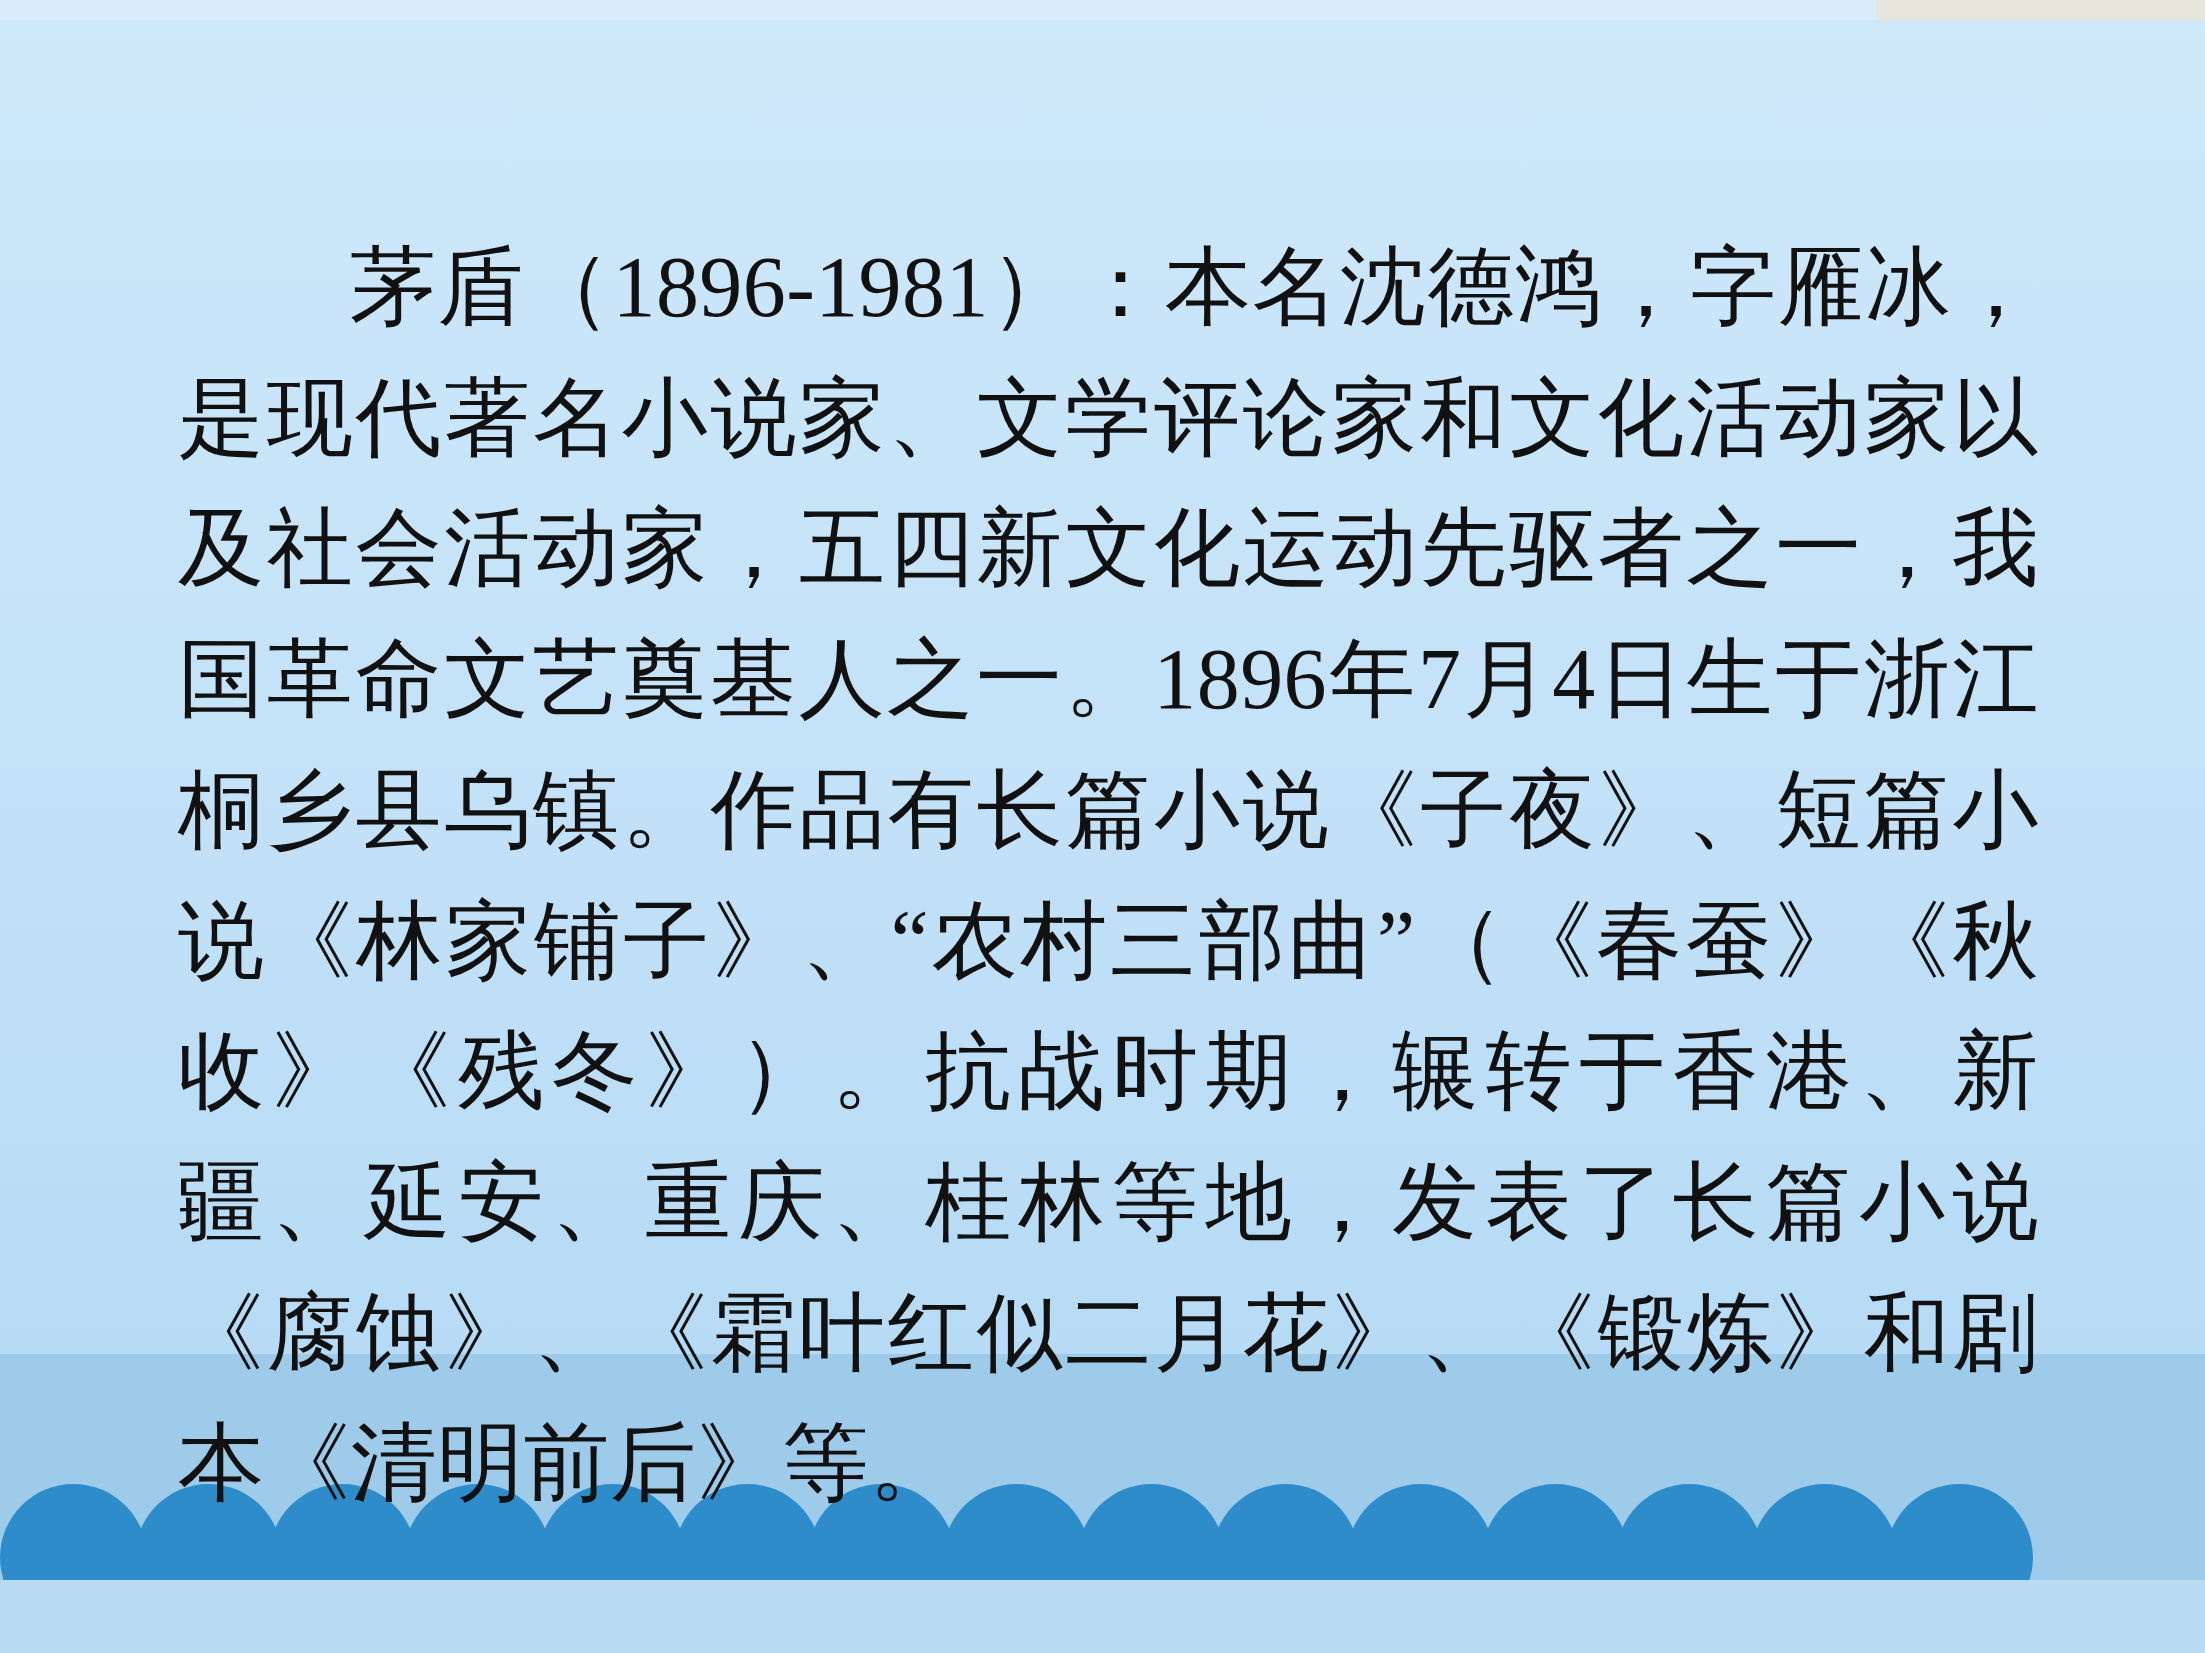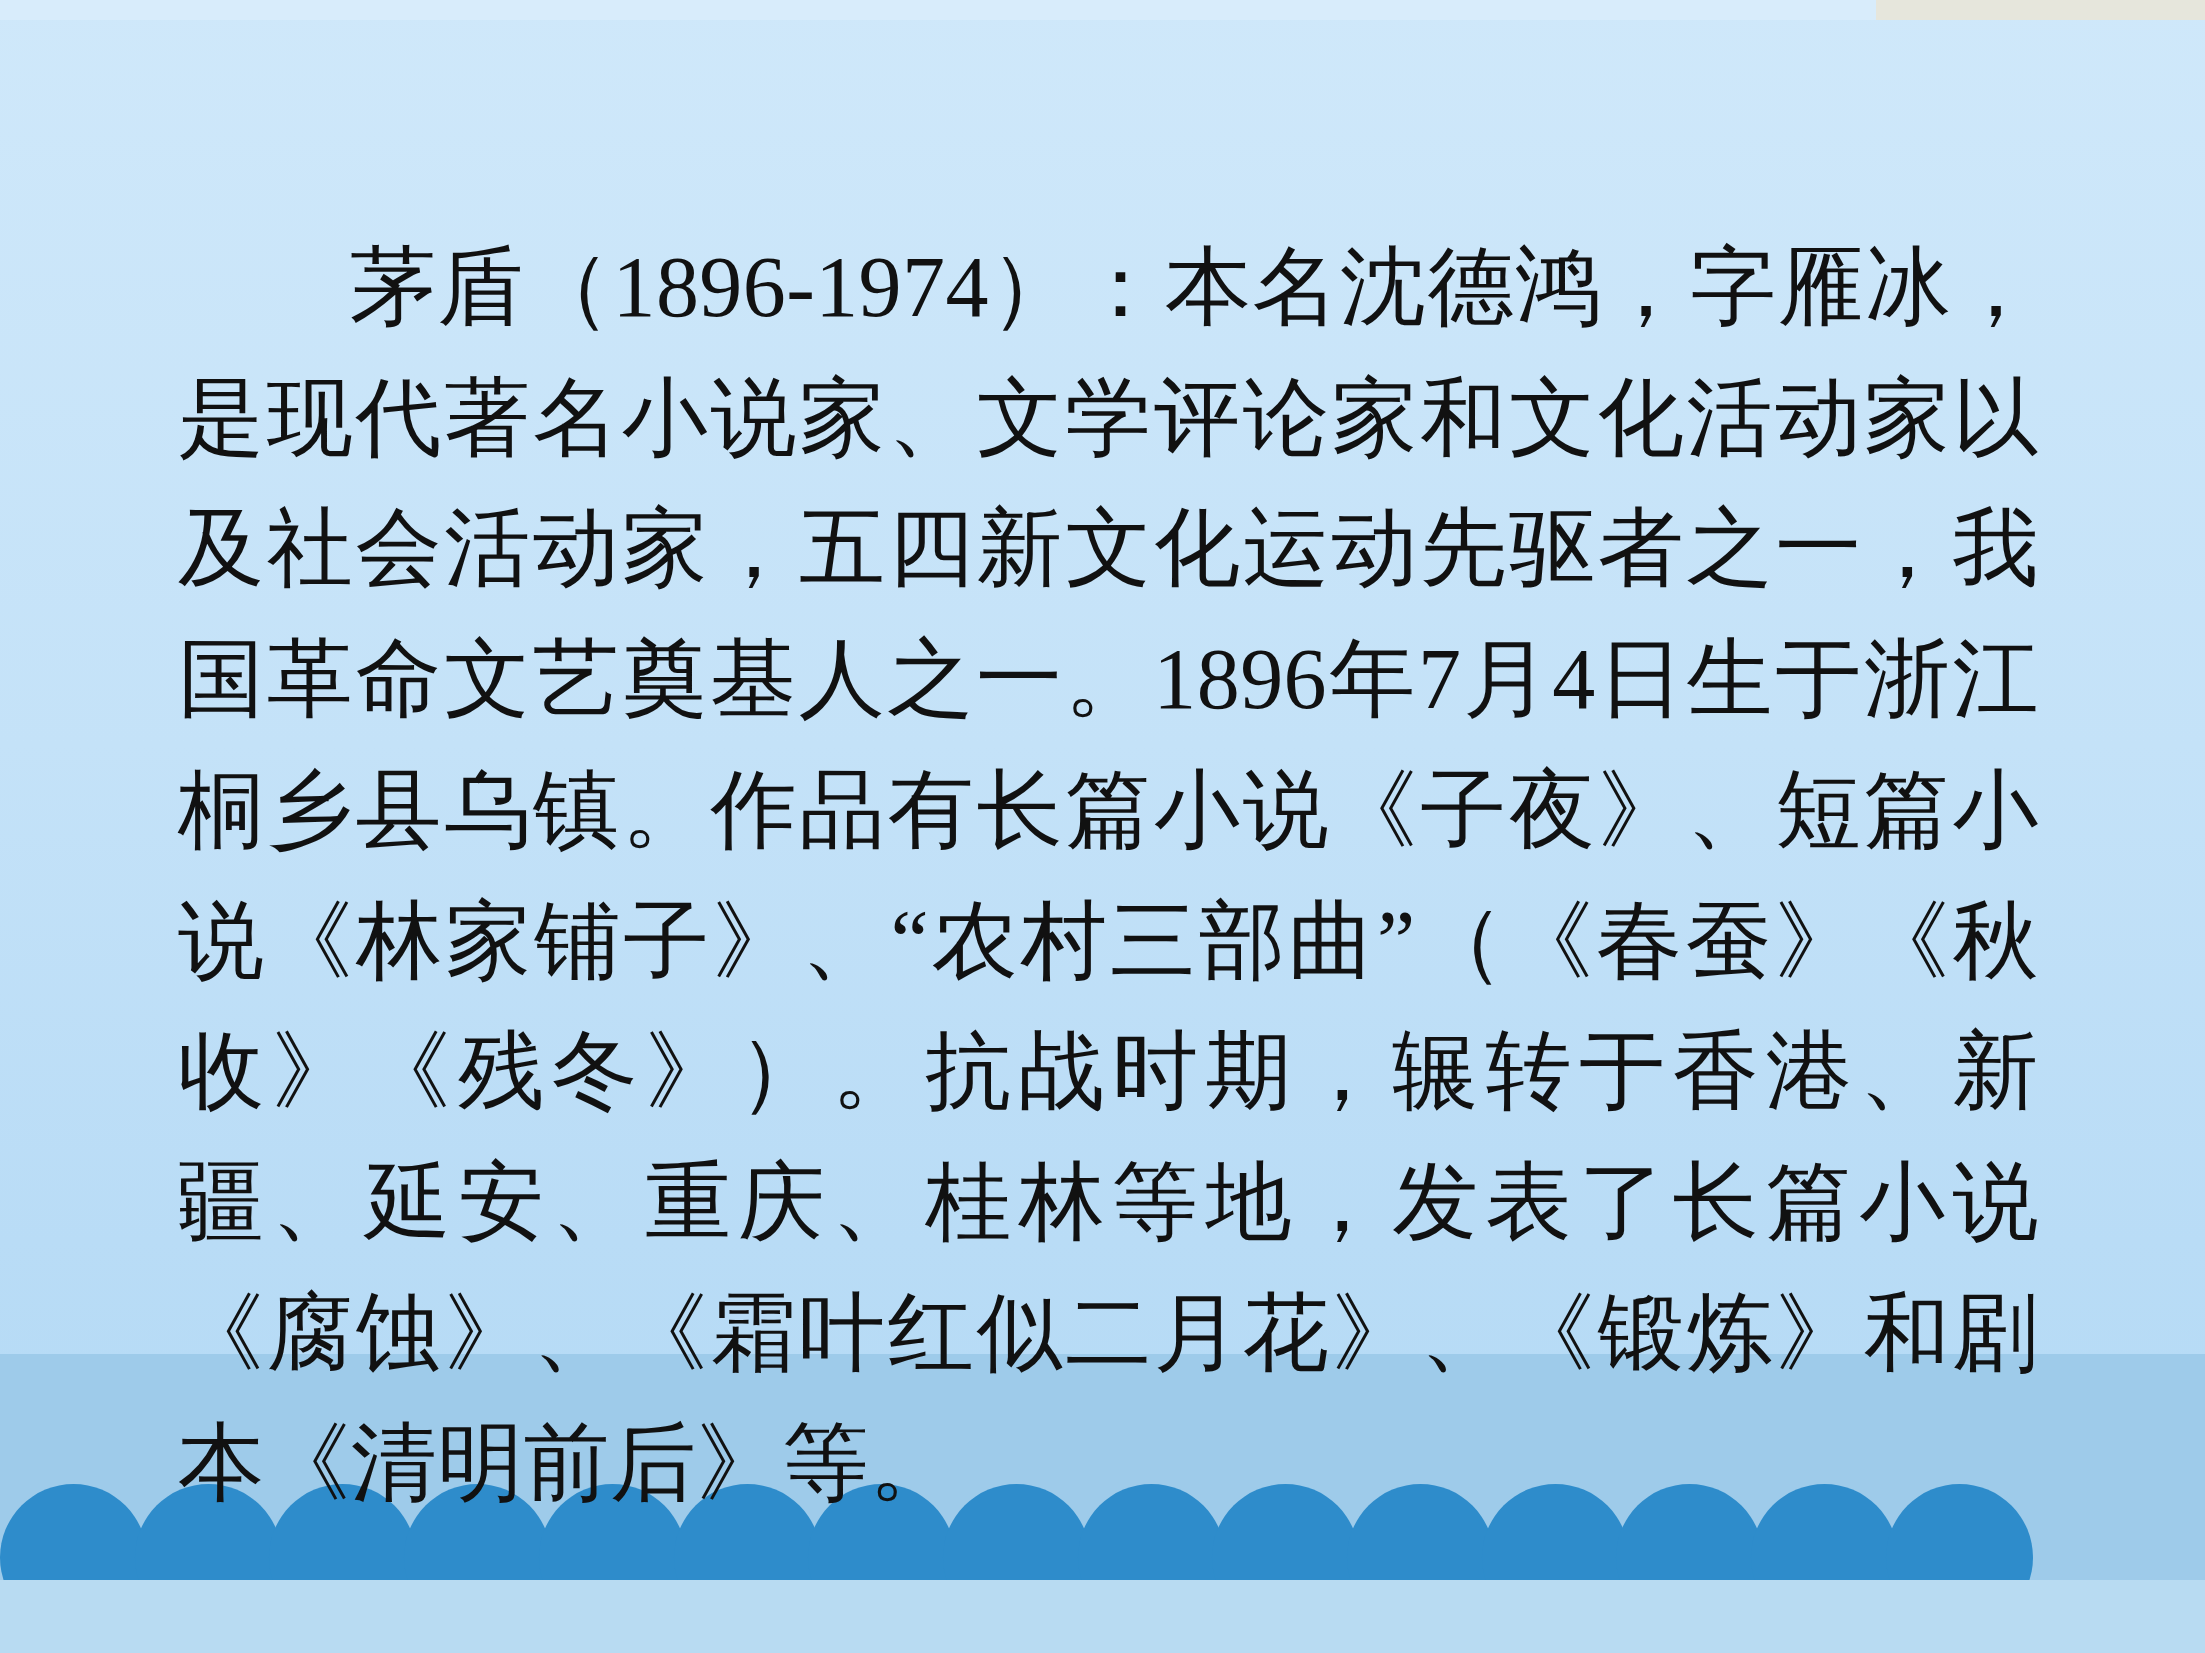--- a/index.html
+++ b/index.html
@@ -119,17 +119,17 @@
     <div class="scallop"></div>
     <div class="scallop"></div>
     <div class="scallop"></div>
     <div class="scallop"></div>
     <div class="scallop"></div>
   </div>
 
   <div class="bottom-band-lower"></div>
 
   <div class="text-block">
-    <p>茅盾（1896-1974）：本名沈德鸿，字雁冰，是现代著名小说家、文学评论家和文化活动家以及社会活动家，五四新文化运动先驱者之一，我国革命文艺奠基人之一。1896年7月4日生于浙江桐乡县乌镇。作品有长篇小说《子夜》、短篇小说《林家铺子》、“农村三部曲”（《春蚕》《秋收》《残冬》）。抗战时期，辗转于香港、新疆、延安、重庆、桂林等地，发表了长篇小说《腐蚀》、《霜叶红似二月花》、《锻炼》和剧本《清明前后》等。</p>
+    <p>茅盾（1896-1981）：本名沈德鸿，字雁冰，是现代著名小说家、文学评论家和文化活动家以及社会活动家，五四新文化运动先驱者之一，我国革命文艺奠基人之一。1896年7月4日生于浙江桐乡县乌镇。作品有长篇小说《子夜》、短篇小说《林家铺子》、“农村三部曲”（《春蚕》《秋收》《残冬》）。抗战时期，辗转于香港、新疆、延安、重庆、桂林等地，发表了长篇小说《腐蚀》、《霜叶红似二月花》、《锻炼》和剧本《清明前后》等。</p>
   </div>
 
 </div>
 
 
 </body></html>

